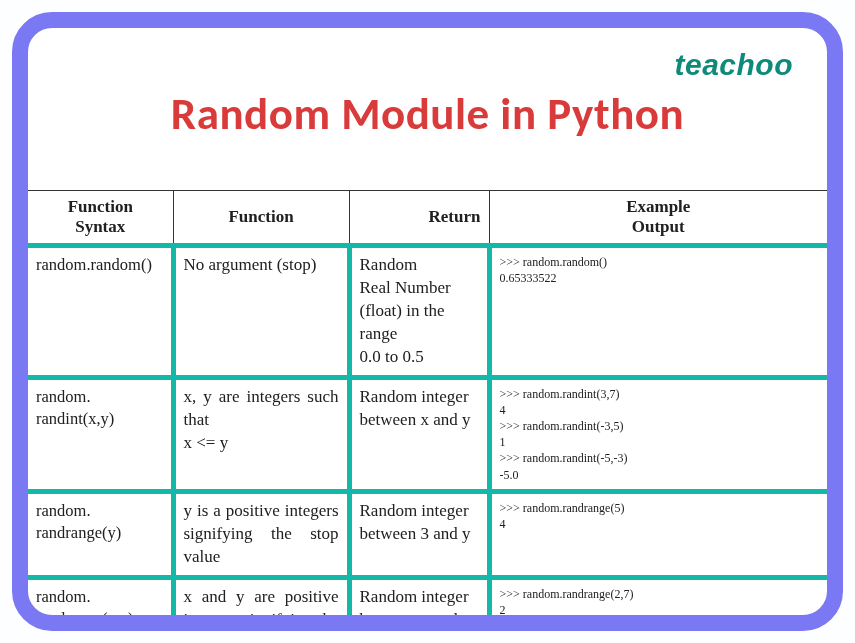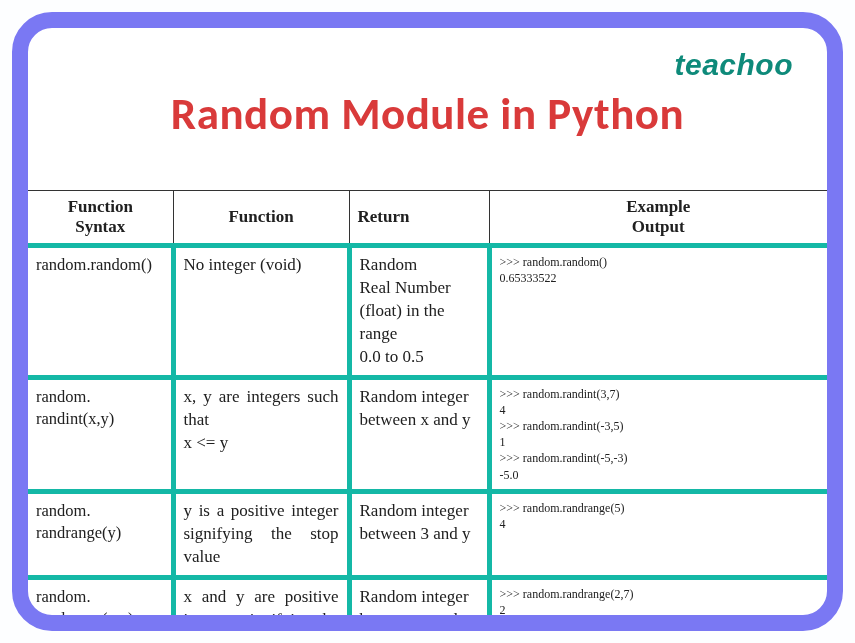--- a/index.html
+++ b/index.html
@@ -97,29 +97,29 @@
       <col class="col-syntax">
         <col class="col-arg">
         <col class="col-ret">
         <col class="col-ex">
     </colgroup>
     <thead>
       <tr>
         <th style="white-space:pre-line">Function
 Syntax</th>
         <th>Function</th>
-        <th style="text-align:left">Return</th>
+        <th style="text-align:right">Return</th>
         <th style="white-space:pre-line">Example
 Output</th>
       </tr>
     </thead>
     <tbody>
       <tr>
         <td class="syntax-cell" style="white-space:pre-line">random.random()</td>
-        <td>No integer (void)</td>
+        <td>No argument (stop)</td>
         <td style="white-space:pre-line">Random
 Real Number
 (float) in the range
 0.0 to 0.5</td>
         <td class="mono">&gt;&gt;&gt; random.random()
 0.65333522</td>
       </tr>
       <tr>
         <td class="syntax-cell" style="white-space:pre-line">random.
 randint(x,y)</td>
@@ -129,21 +129,21 @@
         <td class="mono">&gt;&gt;&gt; random.randint(3,7)
 4
 &gt;&gt;&gt; random.randint(-3,5)
 1
 &gt;&gt;&gt; random.randint(-5,-3)
 -5.0</td>
       </tr>
       <tr>
         <td class="syntax-cell" style="white-space:pre-line">random.
 randrange(y)</td>
-        <td class="arg-justify">y is a positive integer signifying the stop value</td>
+        <td class="arg-justify">y is a positive integers signifying the stop value</td>
         <td>Random integer between 3 and y</td>
         <td class="mono">&gt;&gt;&gt; random.randrange(5)
 4</td>
       </tr>
       <tr>
         <td class="syntax-cell" style="white-space:pre-line">random.
 randrange(x,y)</td>
         <td class="arg-justify">x and y are positive integers signifying the start and stop value</td>
         <td>Random integer between x and y</td>
         <td class="mono">&gt;&gt;&gt; random.randrange(2,7)

